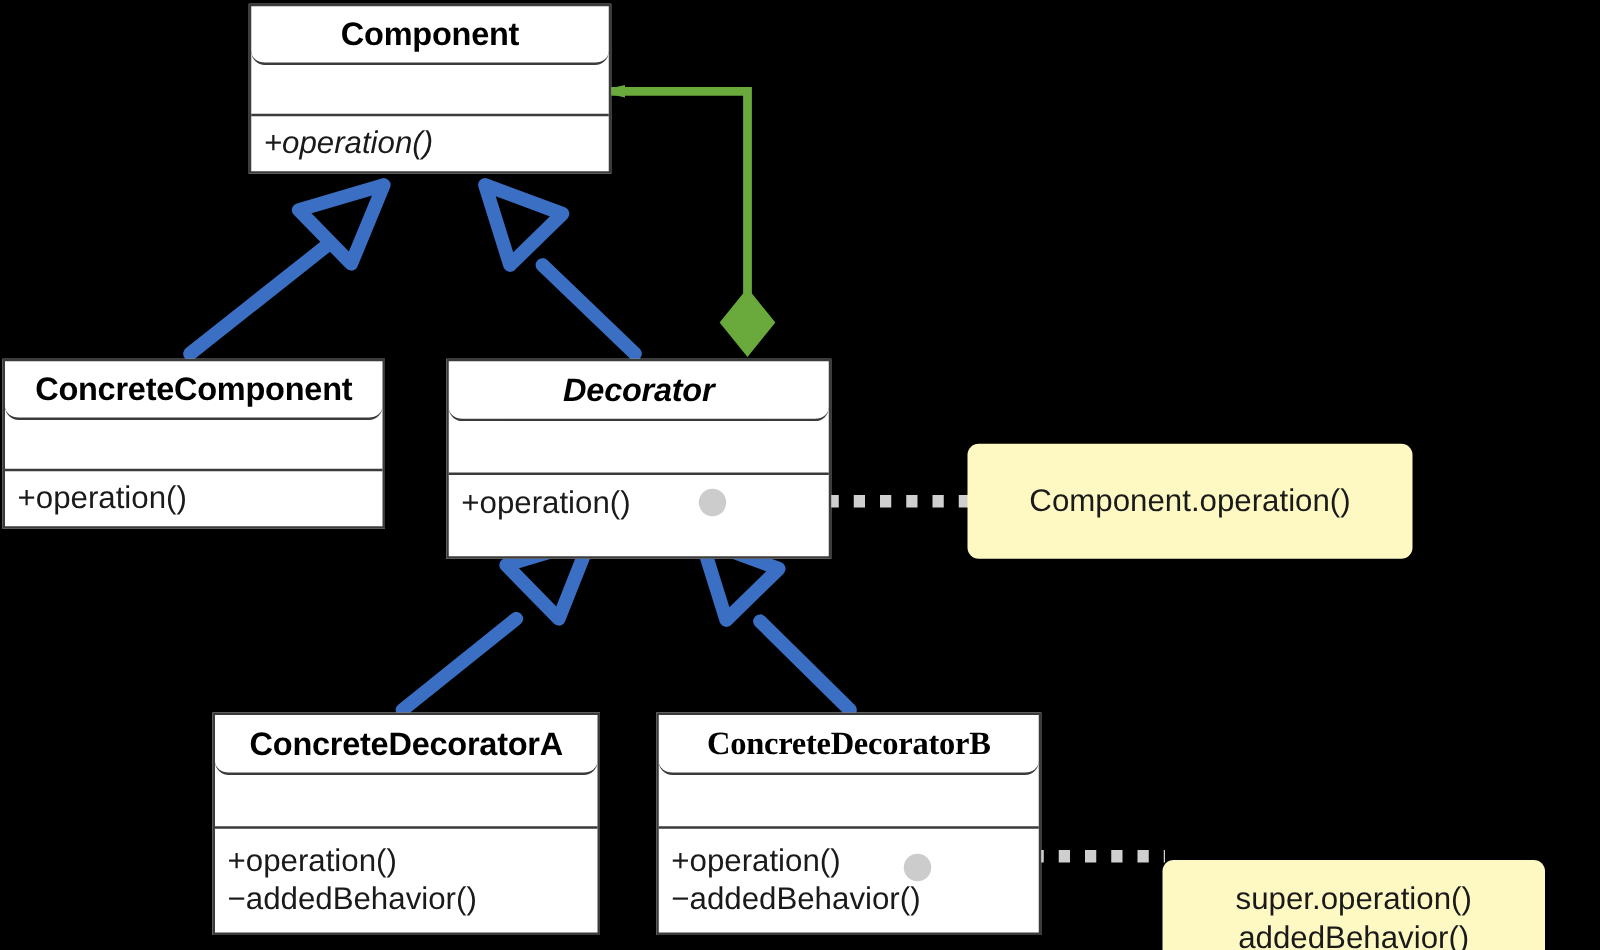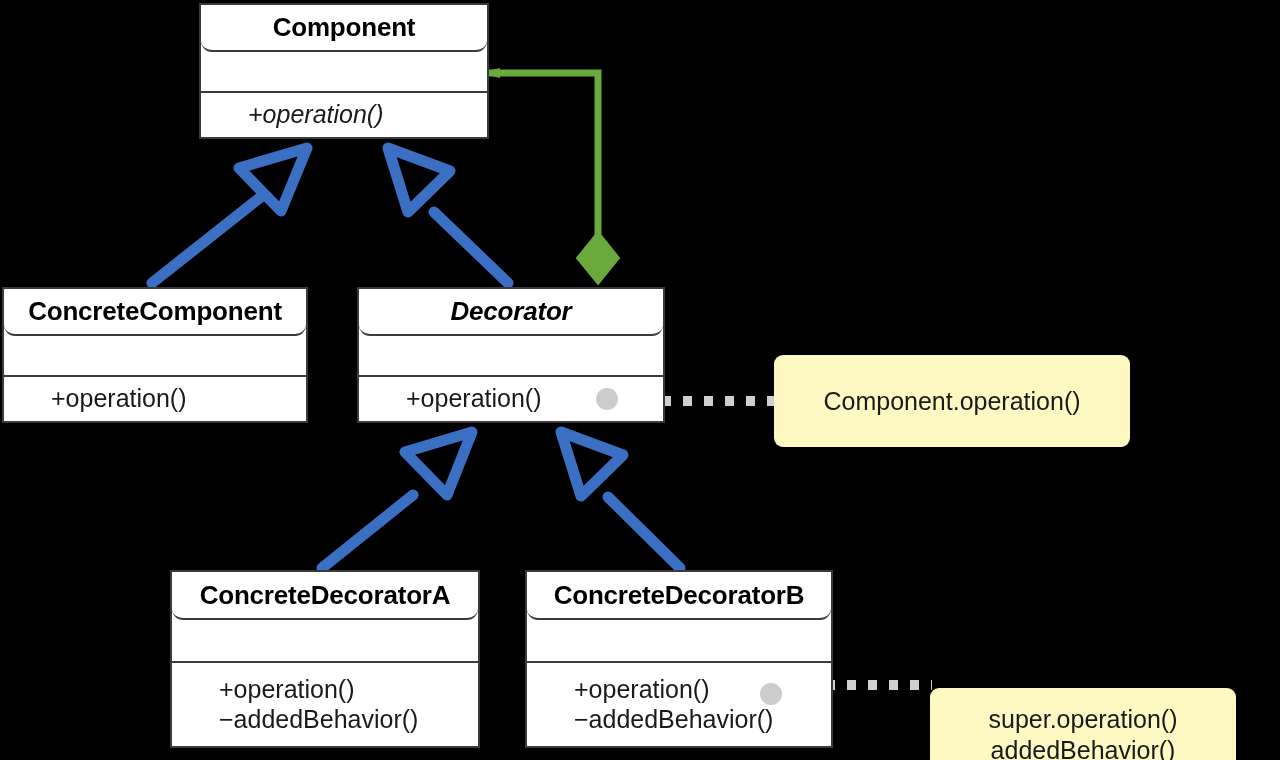--- a/index.html
+++ b/index.html
@@ -52,21 +52,20 @@
     border-bottom: 2px solid #3b3b3b;
     box-sizing: border-box;
   }
   .uml-ops {
     box-sizing: border-box;
     display: flex;
     flex-direction: column;
     justify-content: center;
     padding-left: 10px;
     position: relative;
-    margin-left: 37px;
   }
   .uml-op {
     color: #1a1a1a;
     font-size: 25px;
     line-height: 1.18;
     white-space: nowrap;
   }
   .uml-op.abstract {
     font-style: italic;
   }
@@ -145,40 +144,40 @@
   </div>
 
   <div class="uml-class" style="left:2px; top:287px; width:306px; height:136px;">
     <div class="uml-title" style="height:48px;">ConcreteComponent</div>
     <div class="uml-attrs" style="height:43px;"></div>
     <div class="uml-ops" style="height:45px;">
       <span class="uml-op">+operation()</span>
     </div>
   </div>
 
-  <div class="uml-class" style="left:357px; top:287px; width:308px; height:136px;">
+  <div class="uml-class" style="left:357px; top:287px; width:308px; height:160px;">
     <div class="uml-title abstract" style="height:48px;">Decorator</div>
     <div class="uml-attrs" style="height:43px;"></div>
     <div class="uml-ops" style="height:45px;">
       <span class="uml-op">+operation()</span>
       <span class="anchor-dot" style="left:200px; top:11px;"></span>
     </div>
   </div>
 
   <div class="uml-class" style="left:170px; top:570px; width:310px; height:178px;">
     <div class="uml-title" style="height:48px;">ConcreteDecoratorA</div>
     <div class="uml-attrs" style="height:43px;"></div>
     <div class="uml-ops" style="height:83px;">
       <span class="uml-op">+operation()</span>
       <span class="uml-op">−addedBehavior()</span>
     </div>
   </div>
 
   <div class="uml-class" style="left:525px; top:570px; width:308px; height:178px;">
-    <div class="uml-title" style="height:48px;">ConcreteDecoratorB</div>
+    <div class="uml-title" style="height:48px;font-family:Liberation Serif, serif;">ConcreteDecoratorB</div>
     <div class="uml-attrs" style="height:43px;"></div>
     <div class="uml-ops" style="height:83px;">
       <span class="uml-op">+operation()</span>
       <span class="uml-op">−addedBehavior()</span>
       <span class="anchor-dot" style="left:196px; top:20px;"></span>
     </div>
   </div>
 
   <div class="note" style="left:774px; top:355px; width:356px; height:92px;">
     <span class="note-line">Component.operation()</span>

